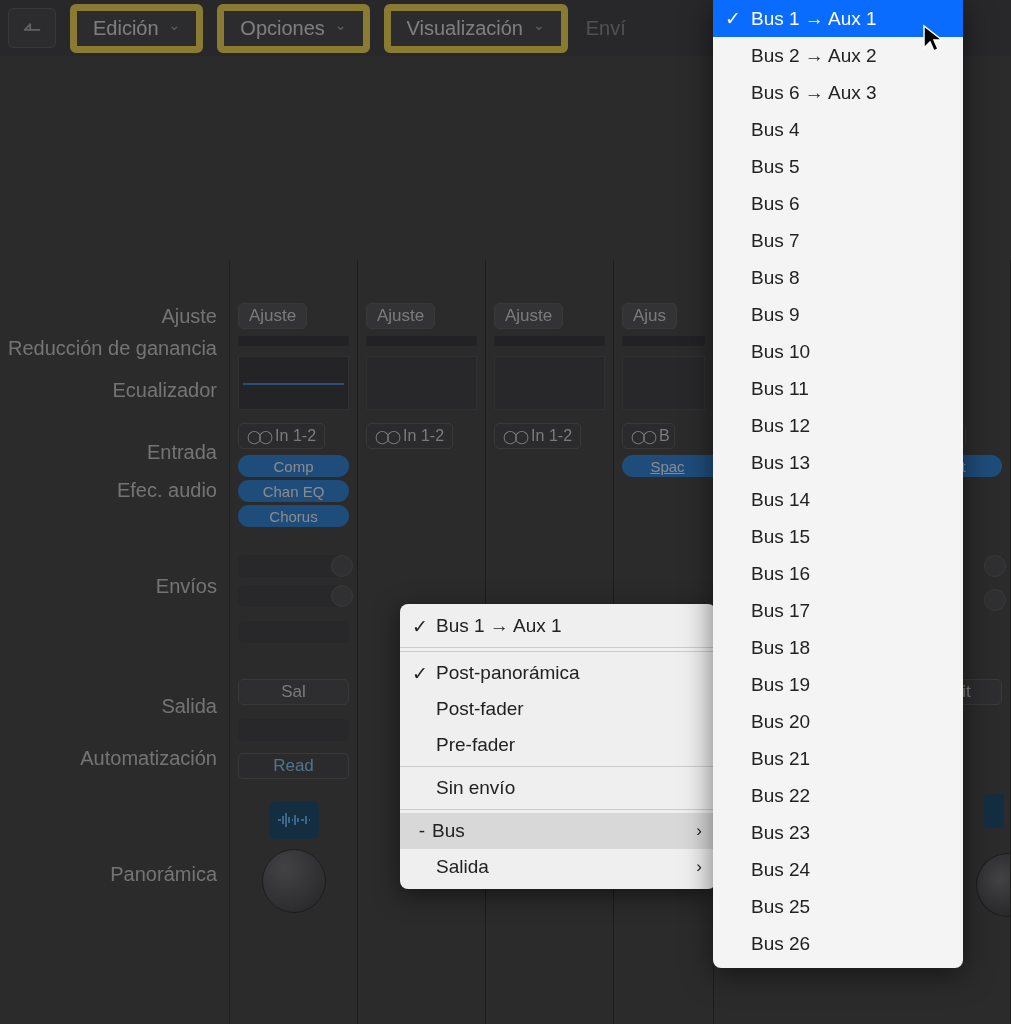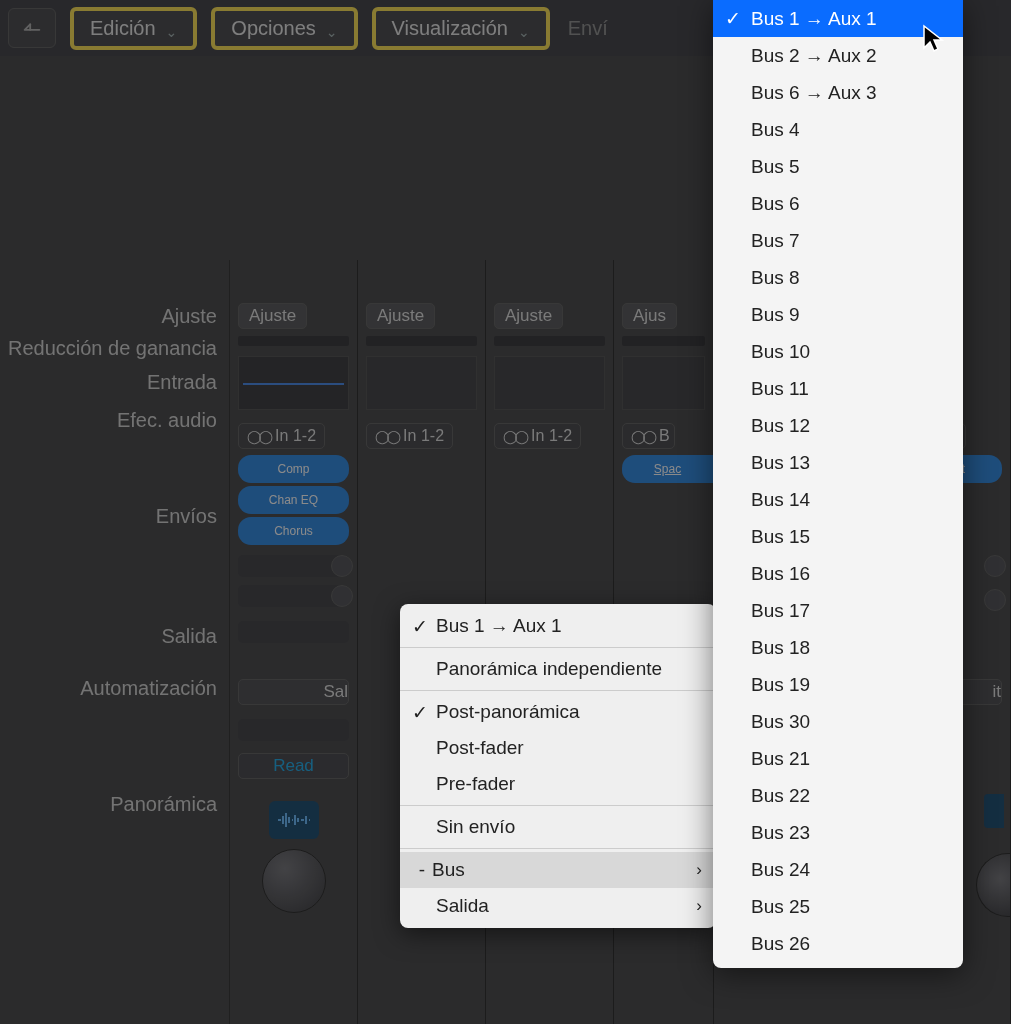--- a/index.html
+++ b/index.html
@@ -28,23 +28,23 @@
     width: 48px; height: 40px;
     border: 1px solid #555;
     border-radius: 6px;
     display: flex; align-items: center; justify-content: center;
     background: #3c3c40;
     margin-right: 14px;
     color: #aaa;
   }
   .tb-menu {
     display: flex;
-    align-items: flex-end;
+    align-items: flex-start;
     padding: 6px 16px;
-    border: 4px solid #fde047;
+    border: 7px solid #fde047;
     border-radius: 6px;
     background: #3c3c40;
     margin-right: 14px;
     color: #e6e6e6;
     font-size: 20px;
   }
   .tb-menu .chev { margin-left: 10px; color: #9aa; font-size: 14px; }
   .tb-label-plain {
     color: #888;
     font-size: 20px;
@@ -101,30 +101,30 @@
   .io-row { display:flex; gap:6px; align-items:center; padding:0 8px; height:32px; }
   .io-chip {
     display:flex; align-items:center; gap:5px;
     border:1px solid #555; border-radius:5px; height:26px;
     padding: 0 8px; background:#3a3a3e; color:#ddd; font-size:16px;
   }
   .stereo-icn { font-size:13px; letter-spacing:-3px; }
   .fx-chip {
     display:flex; align-items:center; justify-content:center;
     background:#1f7fe0; color:#fff; border-radius:13px;
-    height:28px; margin:3px 8px; font-size:12px; padding:0 10px;
+    height:22px; margin:3px 8px; font-size:15px; padding:0 10px;
   }
   .fx-chip.partial { border-top-right-radius:0; border-bottom-right-radius:0;text-decoration:underline; }
   .send-slot { height:22px; background:#333338; border-radius:5px; margin:4px 8px; }
   .send-knob { width:22px; height:22px; border-radius:50%; background:#44444a; border:1px solid #555; position:absolute; right:4px; }
   .send-row { position:relative; }
-  .out-btn { display:flex; align-items:center; justify-content:flex-end;
+  .out-btn { display:flex; align-items:center; justify-content:center;
     border:1px solid #555; border-radius:5px; height:26px; margin:0 8px;
     background:#3f3f44; color:#ddd; }
-  .read-btn { color:#0ea5e9; border:1px solid #555; border-radius:5px;
+  .read-btn { color:#7dd3fc; border:1px solid #555; border-radius:5px;
     height:26px; margin:0 8px; display:flex; align-items:center;
     justify-content:center; background:#3a3a40; }
   .wave-btn {
     width:50px; height:38px; margin:10px auto 4px;
     background:#0a3f66; border-radius:6px; display:flex;
     align-items:center; justify-content:center;
   }
   .wave-btn svg { stroke:#5fb7ff; }
   .pan-knob {
     width:64px; height:64px; border-radius:50%;
@@ -221,20 +221,21 @@
     <span class="chev">⌄</span>
   </div>
   <span class="tb-label-plain">Enví</span>
 </div>
 
 <div class="mixer">
 
   <div class="labels-col">
     <div class="label-row lh-ajuste">Ajuste</div>
     <div class="label-row lh-gain">Reducción de ganancia</div>
+    <div class="label-row lh-eq" style="padding-top:14px">Ecualizador</div>
     <div class="label-row lh-entrada" style="padding-top:6px">Entrada</div>
     <div class="label-row lh-efec" style="padding-top:4px">Efec. audio</div>
     <div class="label-row lh-envios" style="padding-top:4px">Envíos</div>
     <div class="label-row lh-salida">Salida</div>
     <div class="label-row lh-auto">Automatización</div>
     <div class="label-row lh-wave"></div>
     <div class="label-row lh-pan">Panorámica</div>
   </div>
 
   <div class="strip-col">
@@ -367,24 +368,20 @@
 </div>
 
 <div class="dim"></div>
 
 <div class="ctx-menu">
   <div class="ctx-item">
     <span class="ctx-check">✓</span>
     <span>Bus 1 → Aux 1</span>
   </div>
   <div class="ctx-sep"></div>
-  <div class="ctx-item">
-    <span class="ctx-check"></span>
-    <span>Panorámica independiente</span>
-  </div>
   <div class="ctx-sep"></div>
   <div class="ctx-item">
     <span class="ctx-check">✓</span>
     <span>Post-panorámica</span>
   </div>
   <div class="ctx-item">
     <span class="ctx-check"></span>
     <span>Post-fader</span>
   </div>
   <div class="ctx-item">
@@ -481,21 +478,21 @@
     <div class="bus-item">
       <span class="bus-check"></span>
       <span>Bus 18</span>
     </div>
     <div class="bus-item">
       <span class="bus-check"></span>
       <span>Bus 19</span>
     </div>
     <div class="bus-item">
       <span class="bus-check"></span>
-      <span>Bus 30</span>
+      <span>Bus 20</span>
     </div>
     <div class="bus-item">
       <span class="bus-check"></span>
       <span>Bus 21</span>
     </div>
     <div class="bus-item">
       <span class="bus-check"></span>
       <span>Bus 22</span>
     </div>
     <div class="bus-item">

